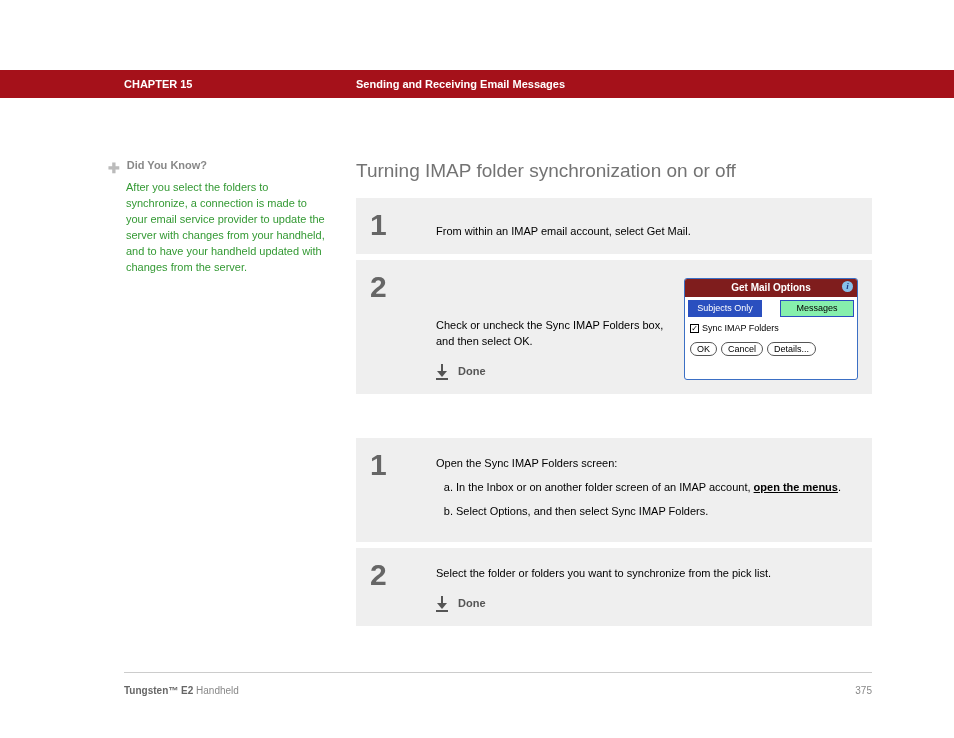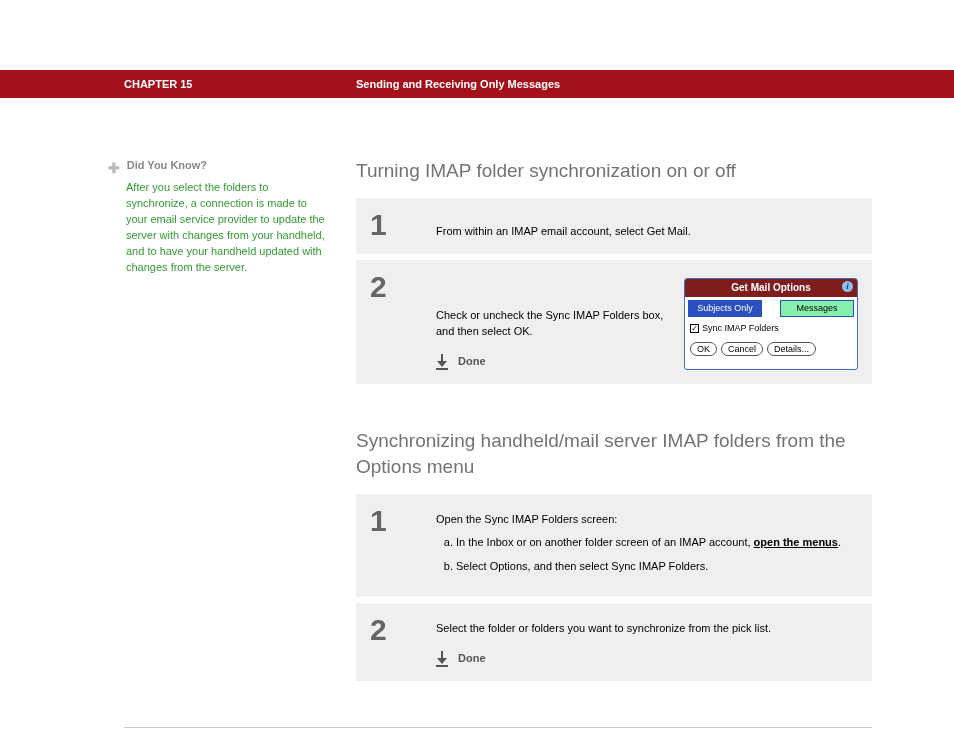--- a/index.html
+++ b/index.html
@@ -148,21 +148,21 @@
   }
   .dm-tabs { display: flex; padding: 3px 3px 2px 3px; gap: 18px; }
   .dm-tab {
     flex: 1; text-align: center; font-size: 9px;
     border: 1px solid #2a4fbf; padding: 1px 0;
   }
   .dm-tab.active { background: #2a4fbf; color: #fff; }
   .dm-tab.inactive { background: #86efac; color: #000; }
   .dm-check-row { padding: 3px 5px 5px 5px; font-size: 9px; display:flex; align-items:center; gap:3px; }
   .dm-checkbox { width:9px; height:9px; border:1px solid #000; display:inline-flex; align-items:center; justify-content:center; font-size:8px; line-height:1; }
-  .dm-buttons { display:flex; gap:4px; padding: 2px 5px 13px 5px; }
+  .dm-buttons { display:flex; gap:4px; padding: 2px 5px 23px 5px; }
   .dm-btn {
     border: 1px solid #555; border-radius: 8px;
     padding: 0 6px; font-size: 9px; background:#fff;
     line-height: 12px;
   }
 
   .footer-wrap {
     border-top: 1px solid #ccc;
     margin: 0 82px 0 124px;
     padding-top: 12px;
@@ -173,21 +173,21 @@
   }
   .footer-left b { color: #666; }
 </style>
 </head>
 <body>
 
 <div class="page">
 
   <div class="header-bar">
     <span class="header-chapter">CHAPTER 15</span>
-    <span class="header-title">Sending and Receiving Only Messages</span>
+    <span class="header-title">Sending and Receiving Email Messages</span>
   </div>
 
   <div class="content-wrap">
 
     <div class="sidebar">
       <div>
         <span class="plus-icon">✚</span>
         <span class="dyk-title">Did You Know?</span>
       </div>
       <div class="dyk-body">After you select the folders to synchronize, a connection is made to your email service provider to update the server with changes from your handheld, and to have your handheld updated with changes from the server.</div>
@@ -234,21 +234,20 @@
               <span class="dm-btn">OK</span>
               <span class="dm-btn">Cancel</span>
               <span class="dm-btn">Details...</span>
             </div>
           </div>
         </div>
       </div>
 
       <div class="spacer-section"></div>
 
-      <h2 class="section-heading">Synchronizing handheld/mail server IMAP folders from the Options menu</h2>
 
       <div class="step-block">
         <div class="step-num">1</div>
         <div class="step-body">
           <div class="step-text">
             <span>Open the Sync IMAP Folders screen:</span>
             <ol class="sub">
               <li>
                 <span>In the Inbox or on another folder screen of an IMAP account, </span><span class="link">open the menus</span><span>.</span>
               </li>

